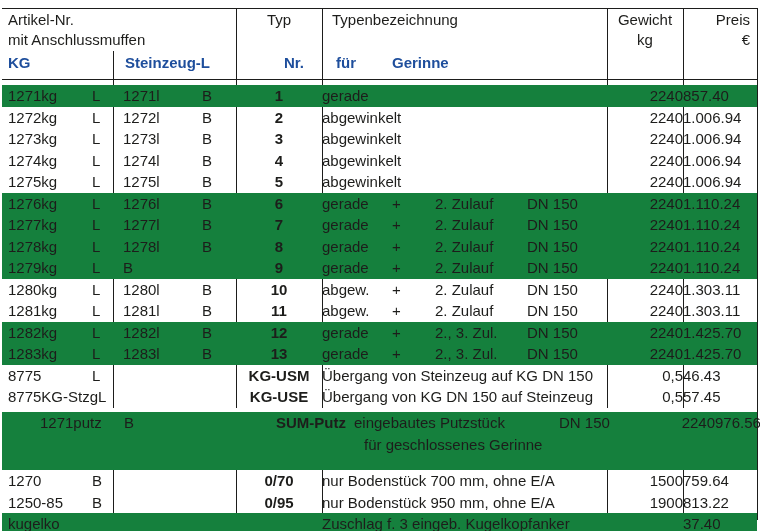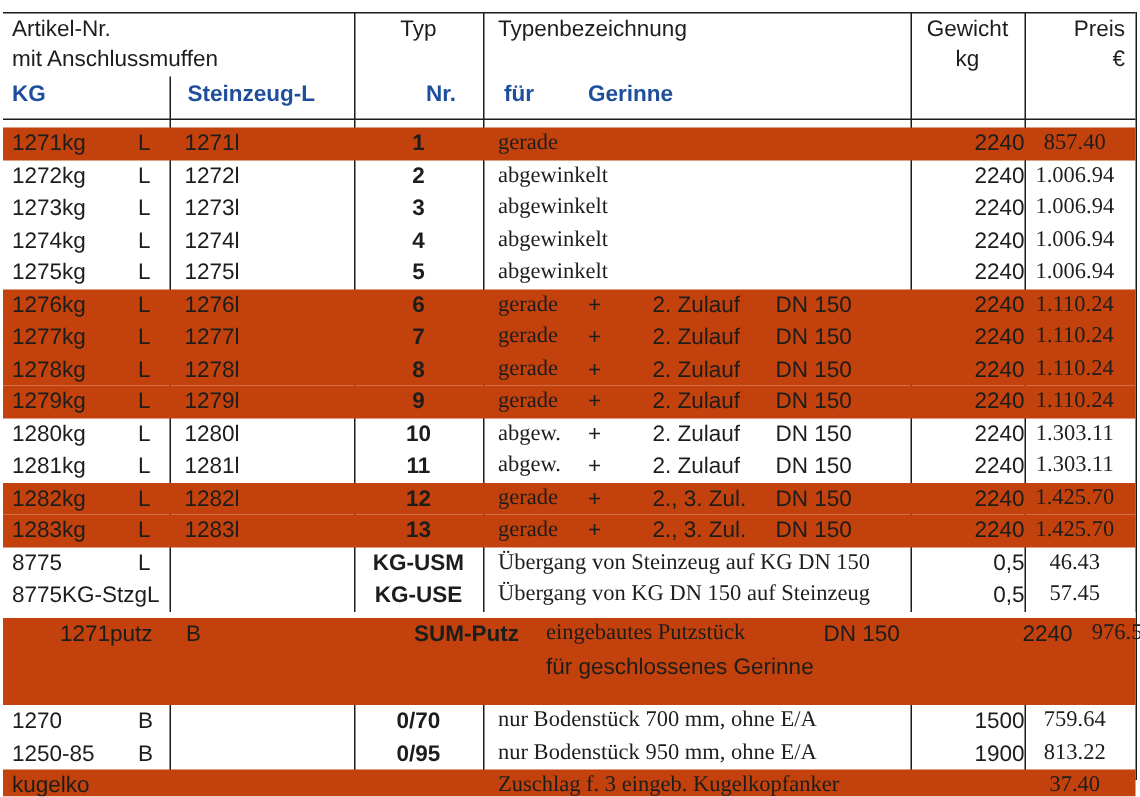--- a/index.html
+++ b/index.html
@@ -10,35 +10,35 @@
   .vline{position:absolute;width:1px;background:#1d1d1b;top:8px;height:512px;}
   
   .hd{position:absolute;line-height:20px;white-space:nowrap;}
   .blue{color:#1e4e9c;font-weight:bold;}
   .ctr{text-align:center;}
   .rgt{text-align:right;}
   
   #rows{position:absolute;left:2px;top:85px;width:755px;}
   .row{display:grid;grid-template-columns:111px 123px 86px 285px 76px 74px;
        height:21.5px;line-height:21.5px;white-space:nowrap;}
-  .row.shaded{background:#c2410c;}
+  .row.shaded{background:#15803d;}
   .row.tall{height:58px;padding-left:32px;}
   .row-gap{height:4.5px;background:#ffffff;}
   .c1{display:flex;padding-left:6px;padding-right:9px;overflow:hidden;}
   .c1 .num{flex:1;}
-  .c2{display:flex;padding-left:10px;padding-right:22px;overflow:hidden;flex-direction:column;}
+  .c2{display:flex;padding-left:10px;padding-right:22px;overflow:hidden;}
   .c2 .num{flex:1;}
   .ltr{width:12px;}
   .c3{text-align:center;font-weight:bold;}
   .c4{position:relative;}
   .d{position:absolute;top:0;white-space:nowrap;}
-  .d1{left:10px;font-family:Liberation Serif, serif;} .d2{left:70px;} .d3{left:113px;} .d4{left:195px;}
+  .d1{left:0;} .d2{left:70px;} .d3{left:113px;} .d4{left:205px;}
   .dline2{left:10px;top:21.5px;}
   .c5{text-align:right;}
-  .c6{text-align:center;padding-right:7px;font-family:Liberation Serif, serif;}
+  .c6{text-align:left;padding-right:7px;}
 </style>
 </head>
 <body>
 
 <div id="page">
 
   <div class="hline" style="top:8px"></div>
   <div class="hline" style="top:79px"></div>
   <div class="hline" style="top:519px"></div>
   <div class="vline" style="left:113px;top:51px;height:469px"></div>
@@ -222,21 +222,20 @@
       </div>
       <div class="c5">2240</div>
       <div class="c6">1.110.24</div>
     </div>
       <div class="row shaded">
       <div class="c1">
         <span class="num">1279kg</span>
         <span class="ltr">L</span>
       </div>
       <div class="c2">
-        <span class="num">1279l</span>
         <span class="ltr">B</span>
       </div>
       <div class="c3">9</div>
       <div class="c4">
         <span class="d d1">gerade</span>
         <span class="d d2">+</span>
         <span class="d d3">2. Zulauf</span>
         <span class="d d4">DN 150</span>
         <span class="d dline2"></span>
       </div>

